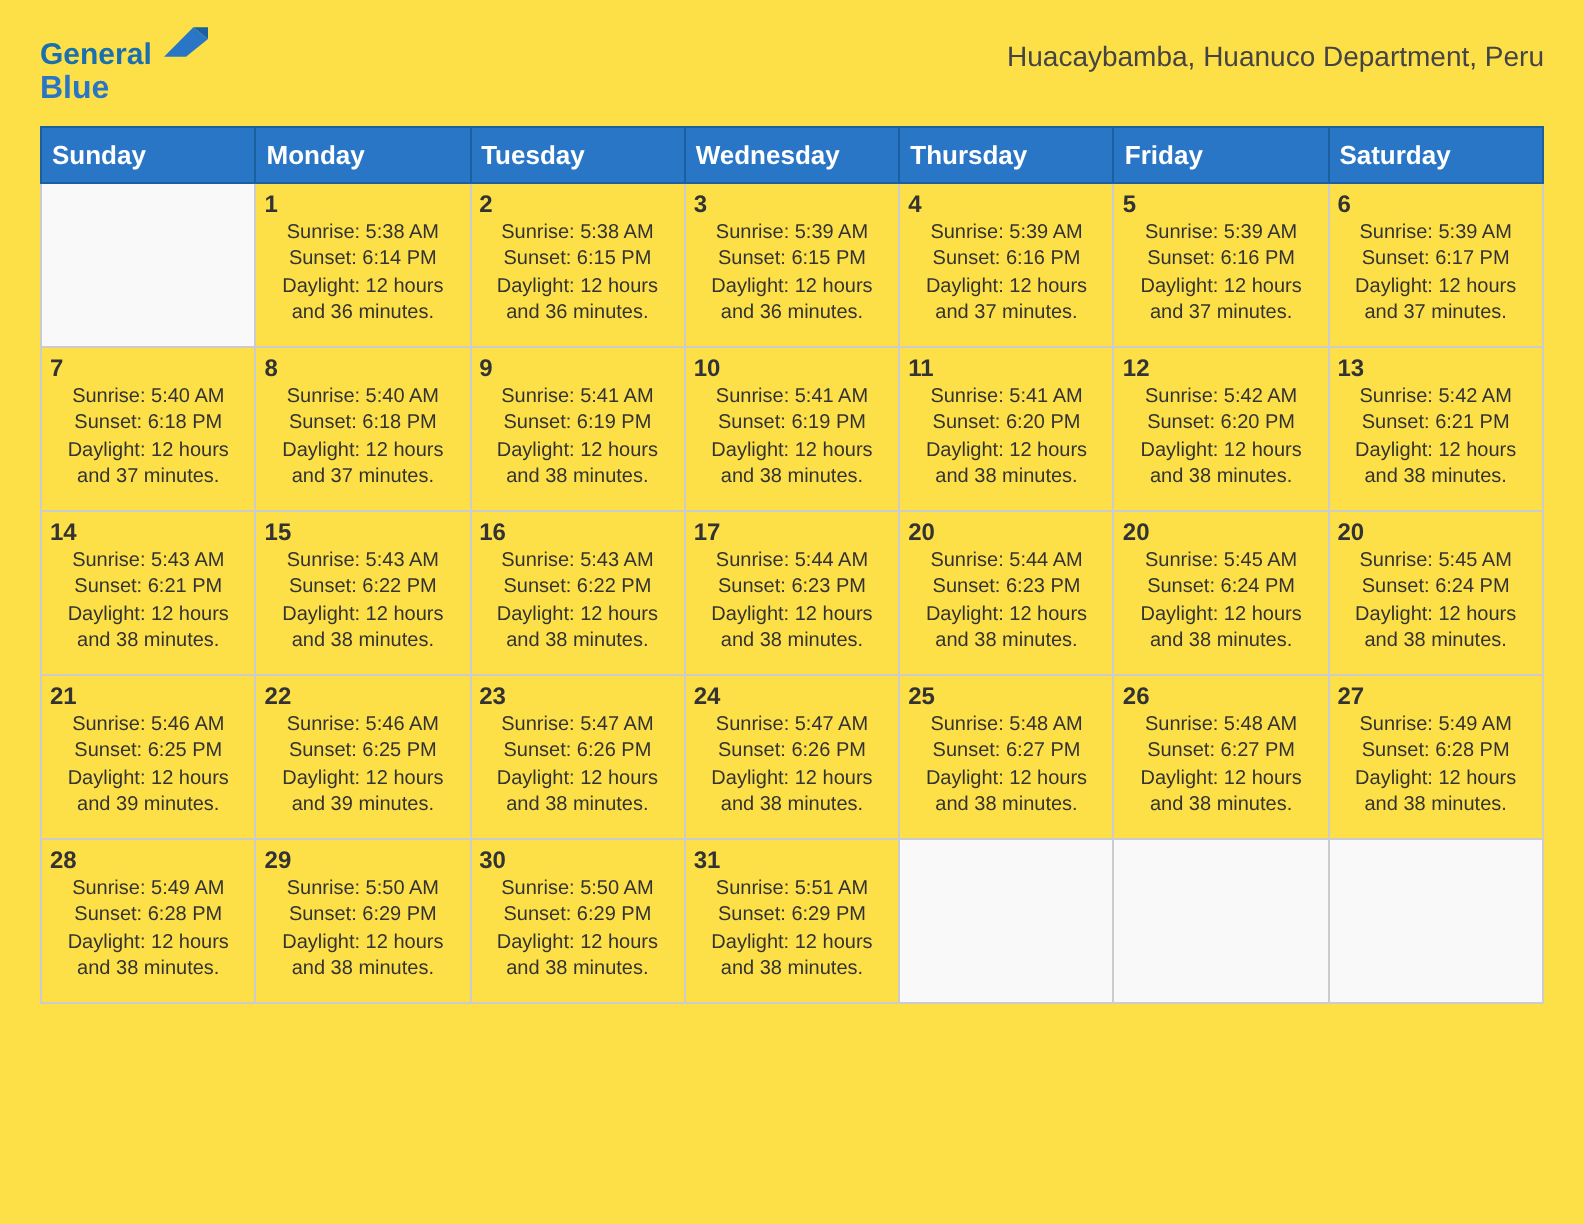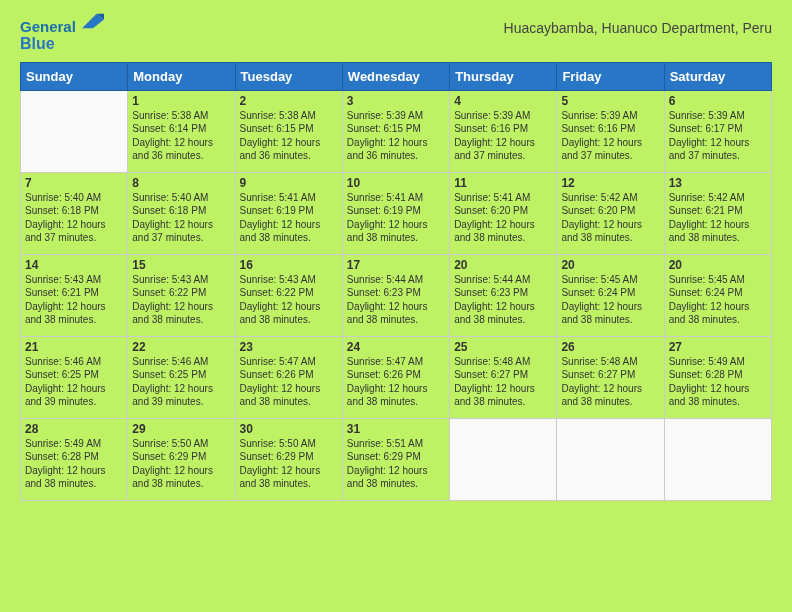--- a/index.html
+++ b/index.html
@@ -7,21 +7,21 @@
       font-family: Arial, sans-serif;
       background: #fff;
       width: 792px;
       height: 612px;
       overflow: hidden;
     }
     .page {
       width: 792px;
       min-height: 612px;
       padding: 18px 20px 10px 20px;
-      background: #bef264;
+      background: #fde047;
     }
     .header {
       display: flex;
       align-items: flex-start;
       justify-content: space-between;
       margin-bottom: 4px;
     }
     .logo {
       display: flex;
       align-items: center;
@@ -85,20 +85,21 @@
     .day-num {
       font-weight: bold;
       font-size: 12px;
       display: block;
       margin-bottom: 1px;
     }
     .day-info {
       font-size: 10px;
       color: #333;
       line-height: 1.35;
+      text-align: center;
     }
     .empty-cell {
       background: #f9f9f9;
     }
   </style>
 </head>
 <body>
 
 <div class="page">
   <div class="header">

